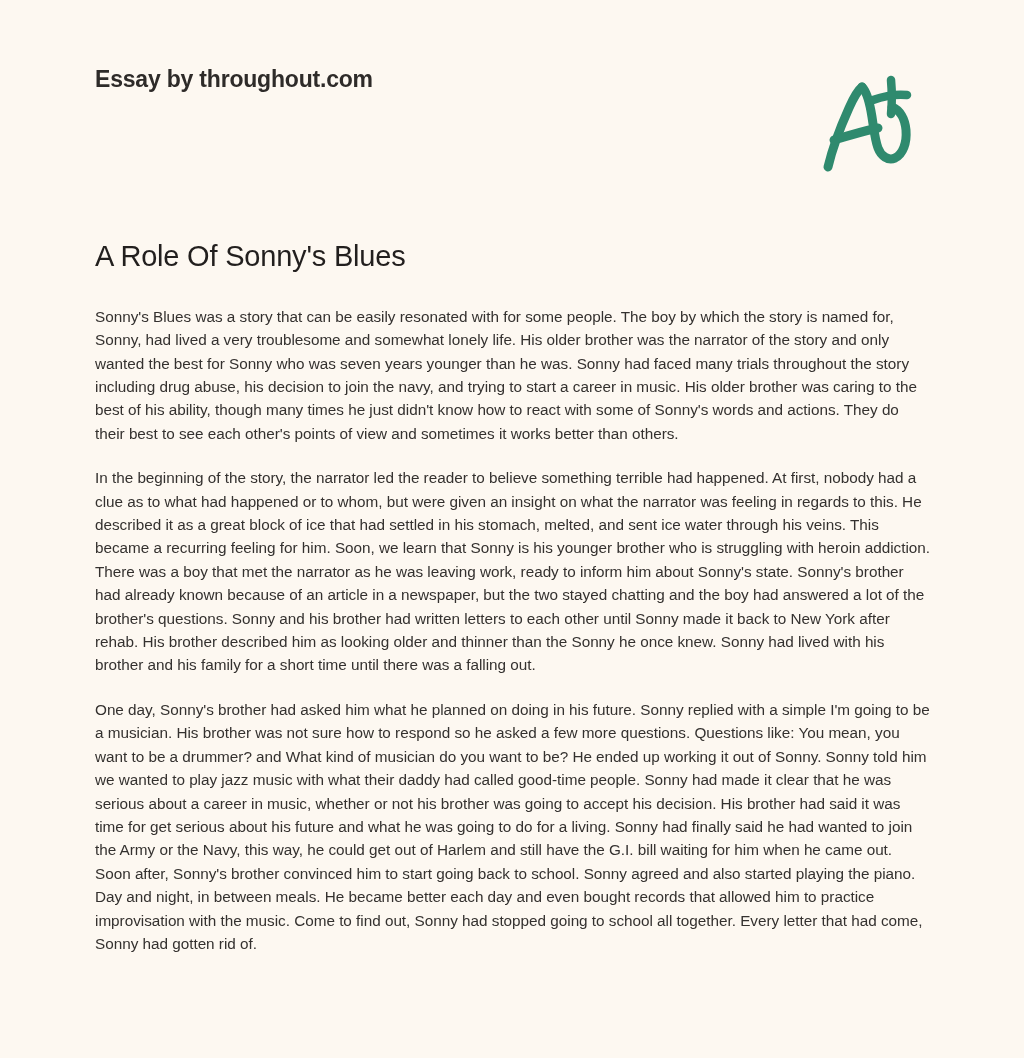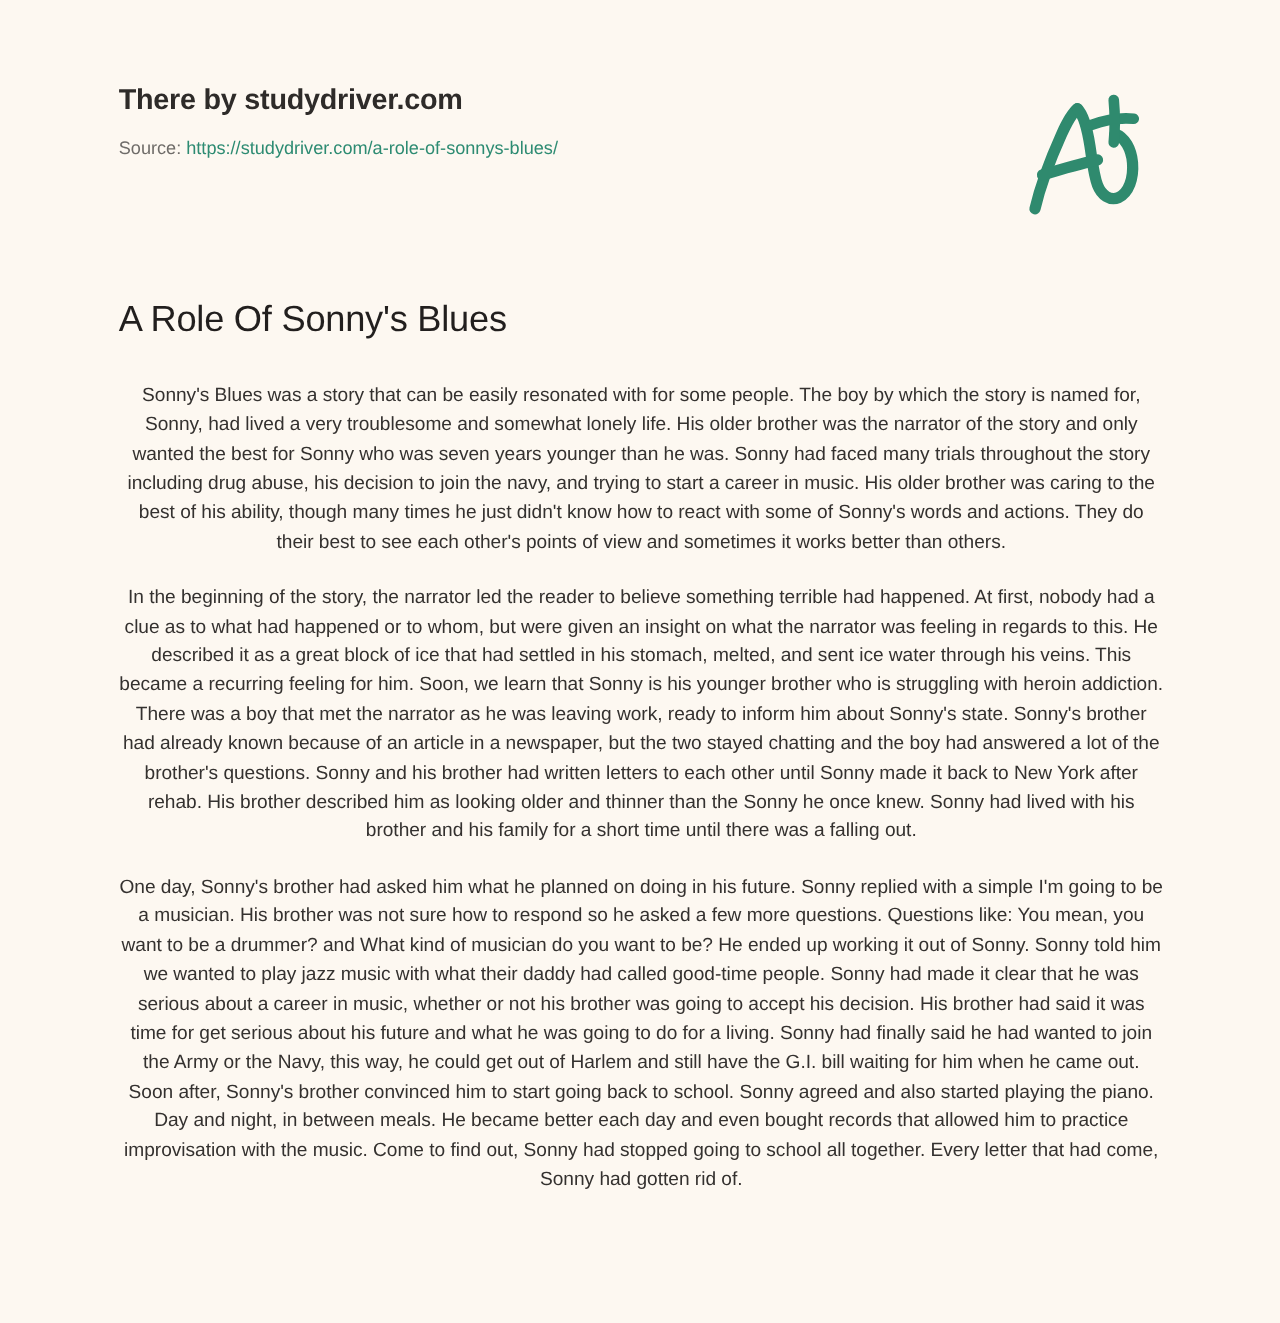--- a/index.html
+++ b/index.html
@@ -92,40 +92,37 @@
     letter-spacing: -0.2px;
     line-height: 1.2;
     margin: 0 0 31px 0;
   }
 
   .article-body p {
     margin: 0 0 21px 0;
     font-size: 15.3px;
     line-height: 23.4px;
     color: #34312f;
-    text-align: center;
+    text-align: left;
     letter-spacing: -0.02px;
   }
   .article-body p:last-child {
     margin-bottom: 0;
   }
 </style>
 </head>
 <body>
 
 <div class="page">
 
   <div class="header">
 
     <div class="header-text">
-      <div class="essay-by">There by studydriver.com</div>
+      <div class="essay-by">Essay by throughout.com</div>
 
-      <div class="source-line">
-        <span class="source-label">Source: </span><span class="source-url">https://studydriver.com/a-role-of-sonnys-blues/</span>
-      </div>
     </div>
 
     <div class="logo">
       <svg viewBox="0 0 120 118" xmlns="http://www.w3.org/2000/svg">
         <g fill="none" stroke="#2f8a6e" stroke-linecap="round" stroke-linejoin="round">
 
           <path d="M16 105 C20 88, 28 66, 37 46 C41 37, 45 29, 50 25" stroke-width="9"></path>
 
           <path d="M50 25 C55 30, 58 42, 60 55 C62 68, 63 78, 66 86
                    C69 94, 76 99, 83 96 C91 92, 95 81, 94 68

